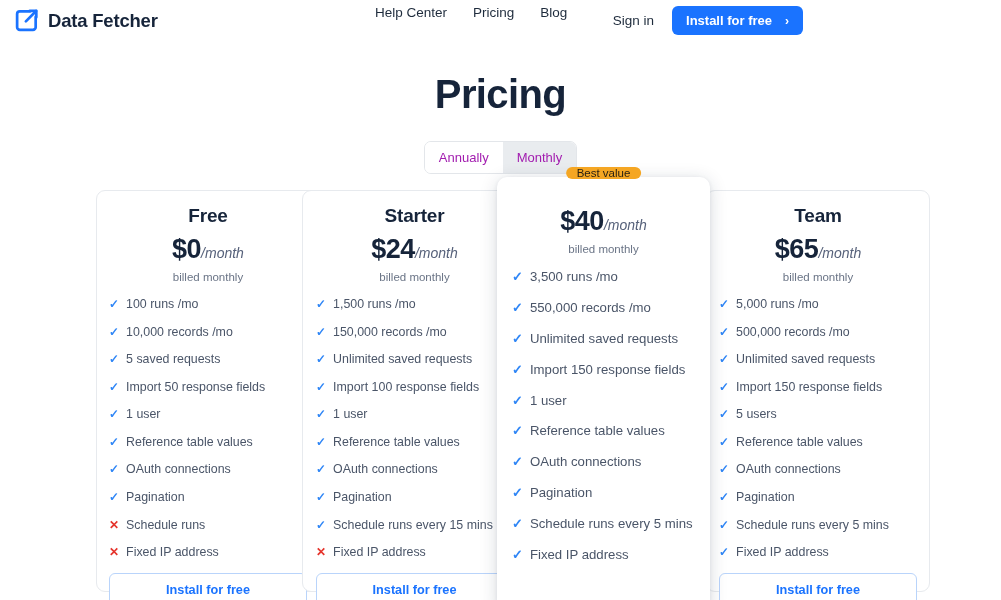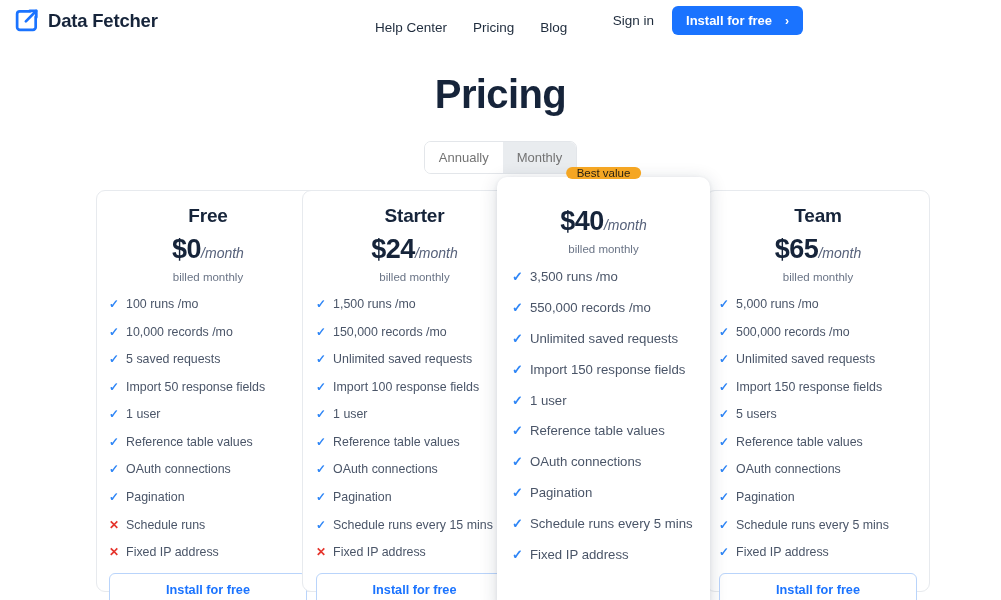--- a/index.html
+++ b/index.html
@@ -32,21 +32,21 @@
   .brand-name {
     font-size: 18.5px;
     font-weight: bold;
     color: #16243a;
     letter-spacing: -0.2px;
   }
 
   .nav-links {
     position: absolute;
     left: 375px;
-    top: 20px;
+    top: 5px;
     display: flex;
     gap: 26px;
   }
   .nav-link {
     font-size: 13.5px;
     color: #1e2b3c;
     font-weight: 500;
     cursor: pointer;
     white-space: nowrap;
   }
@@ -103,21 +103,21 @@
     border: 1px solid #e3e6ea;
     border-radius: 7px;
     overflow: hidden;
     background: #ffffff;
   }
   .toggle-opt {
     font-size: 13px;
     font-weight: 500;
     padding: 8px 14px;
     cursor: pointer;
-    color: #737373;
+    color: #a21caf;
     background: #ffffff;
     border: none;
     font-family: "Liberation Sans", sans-serif;
   }
   .toggle-opt.active { background: #e9ecef; }
 
   
   .cards {
     position: relative;
     width: 1001px;

